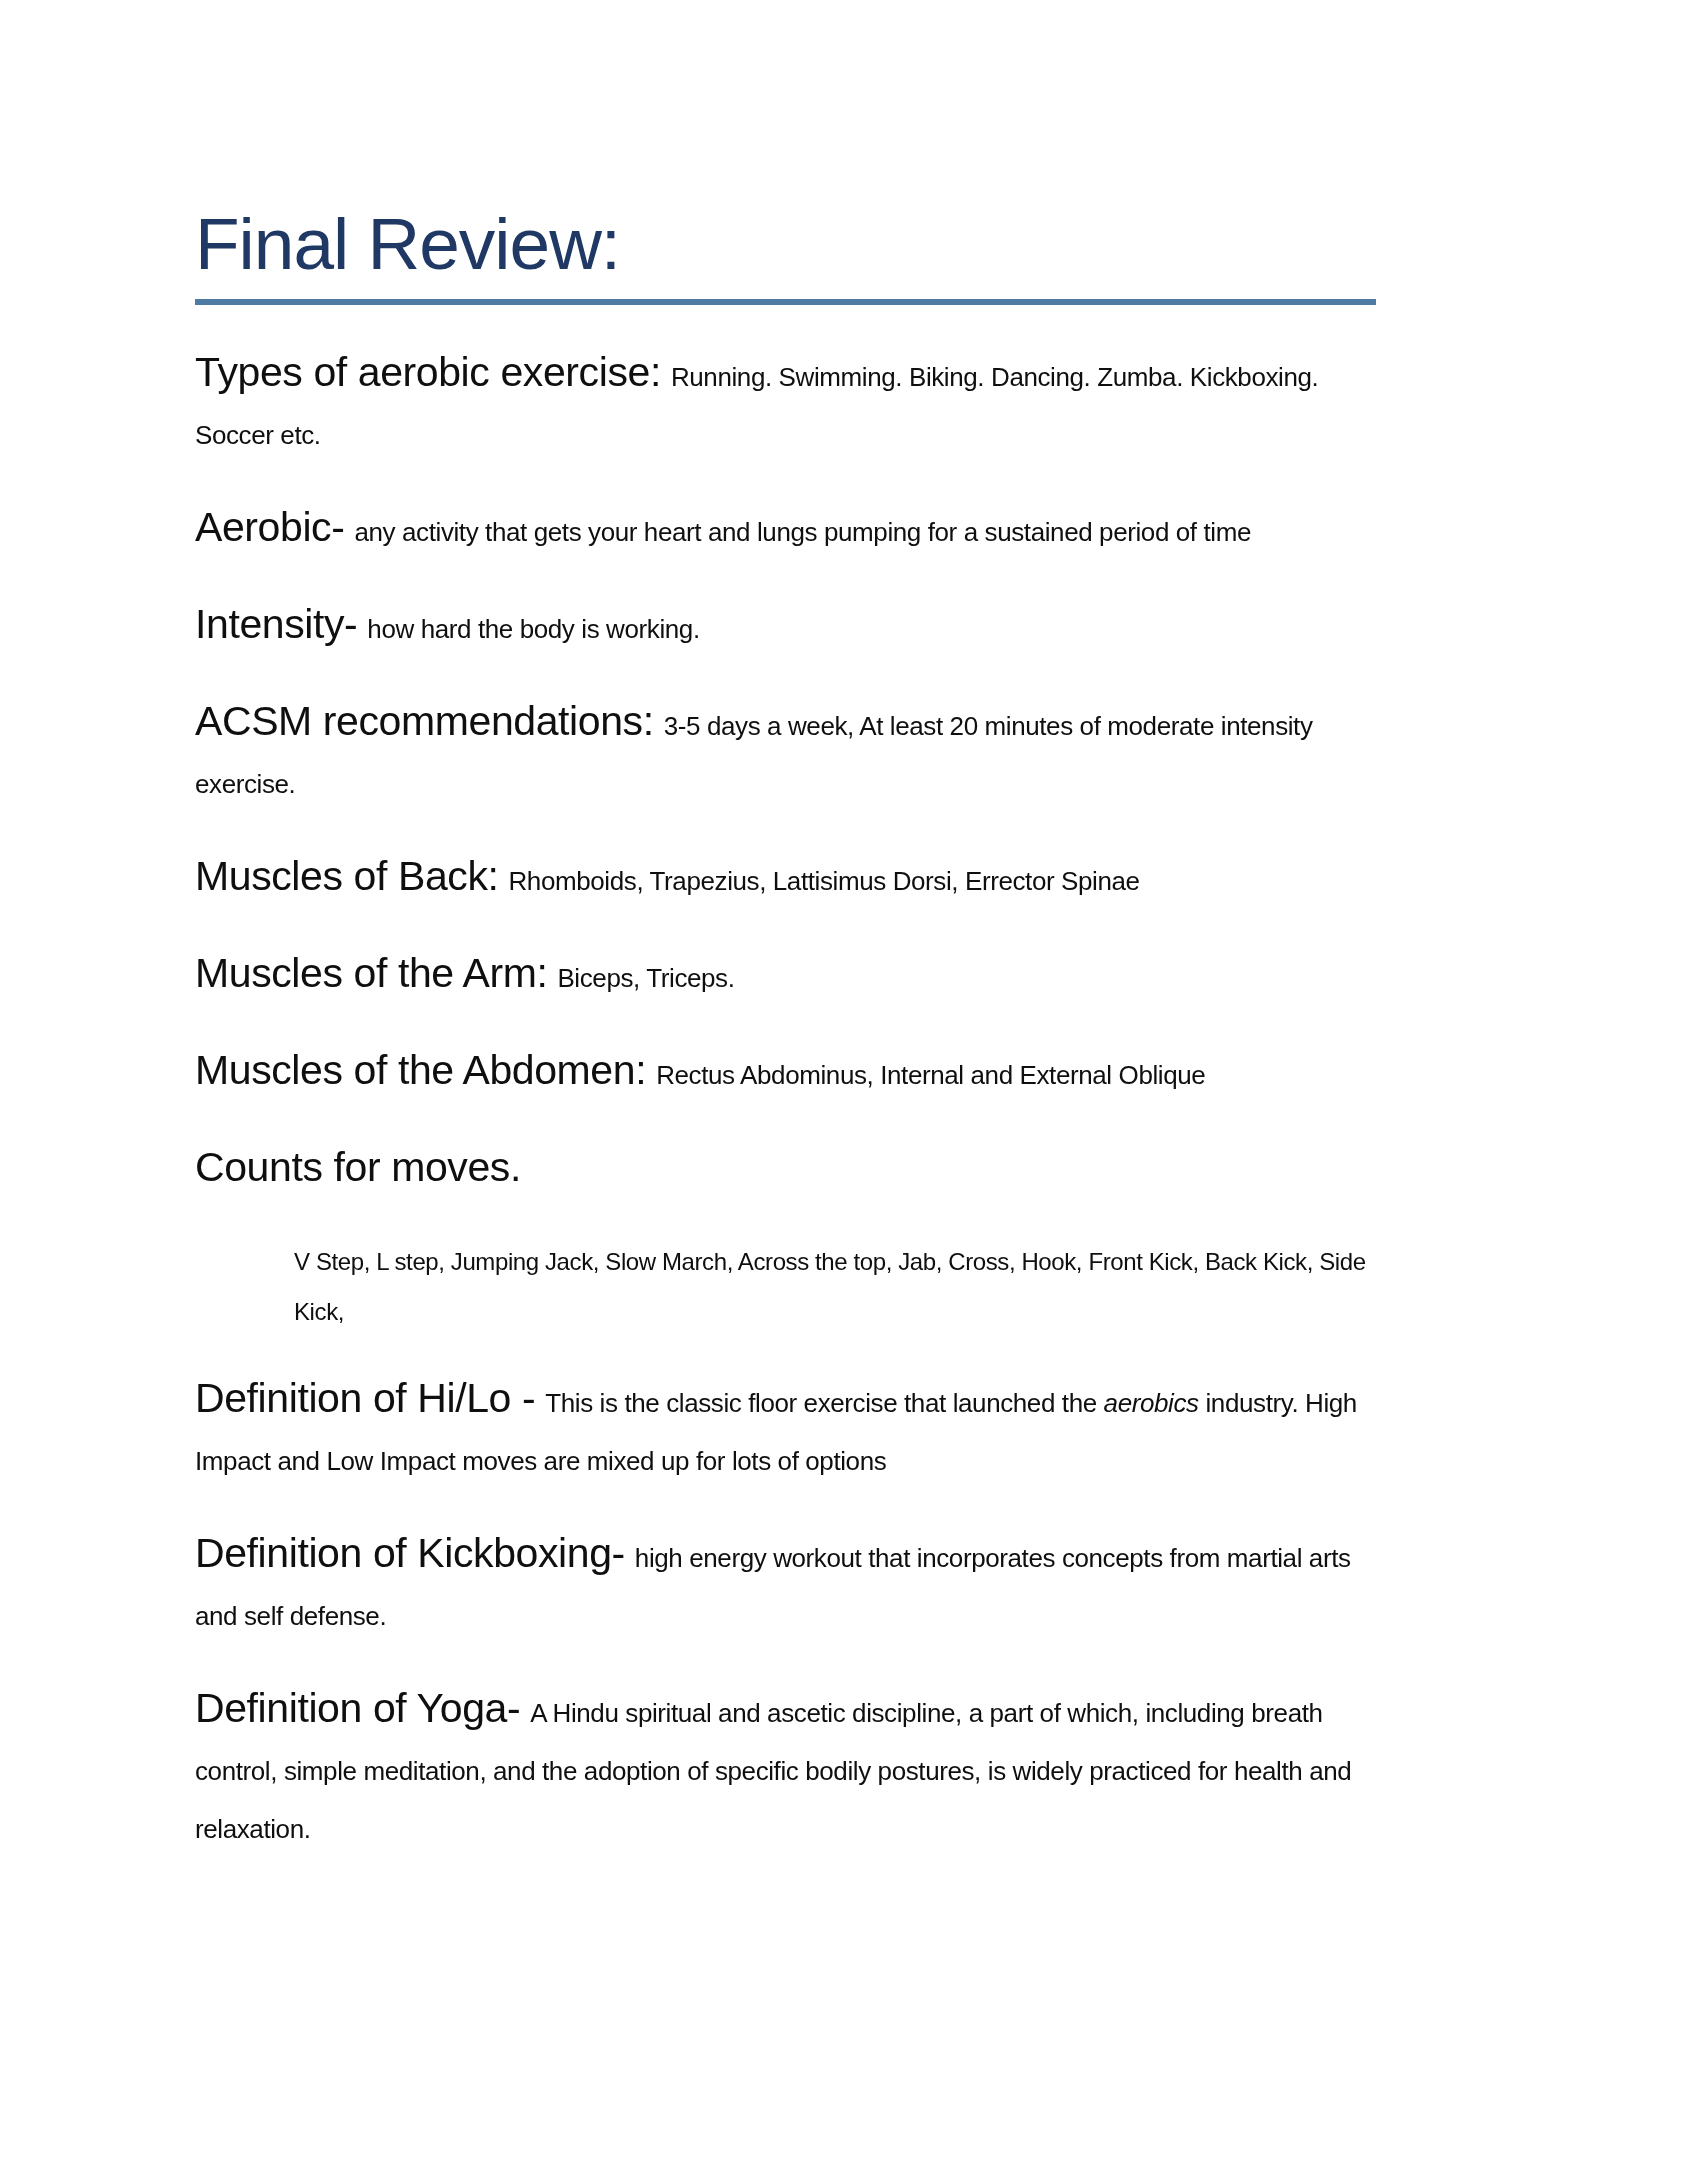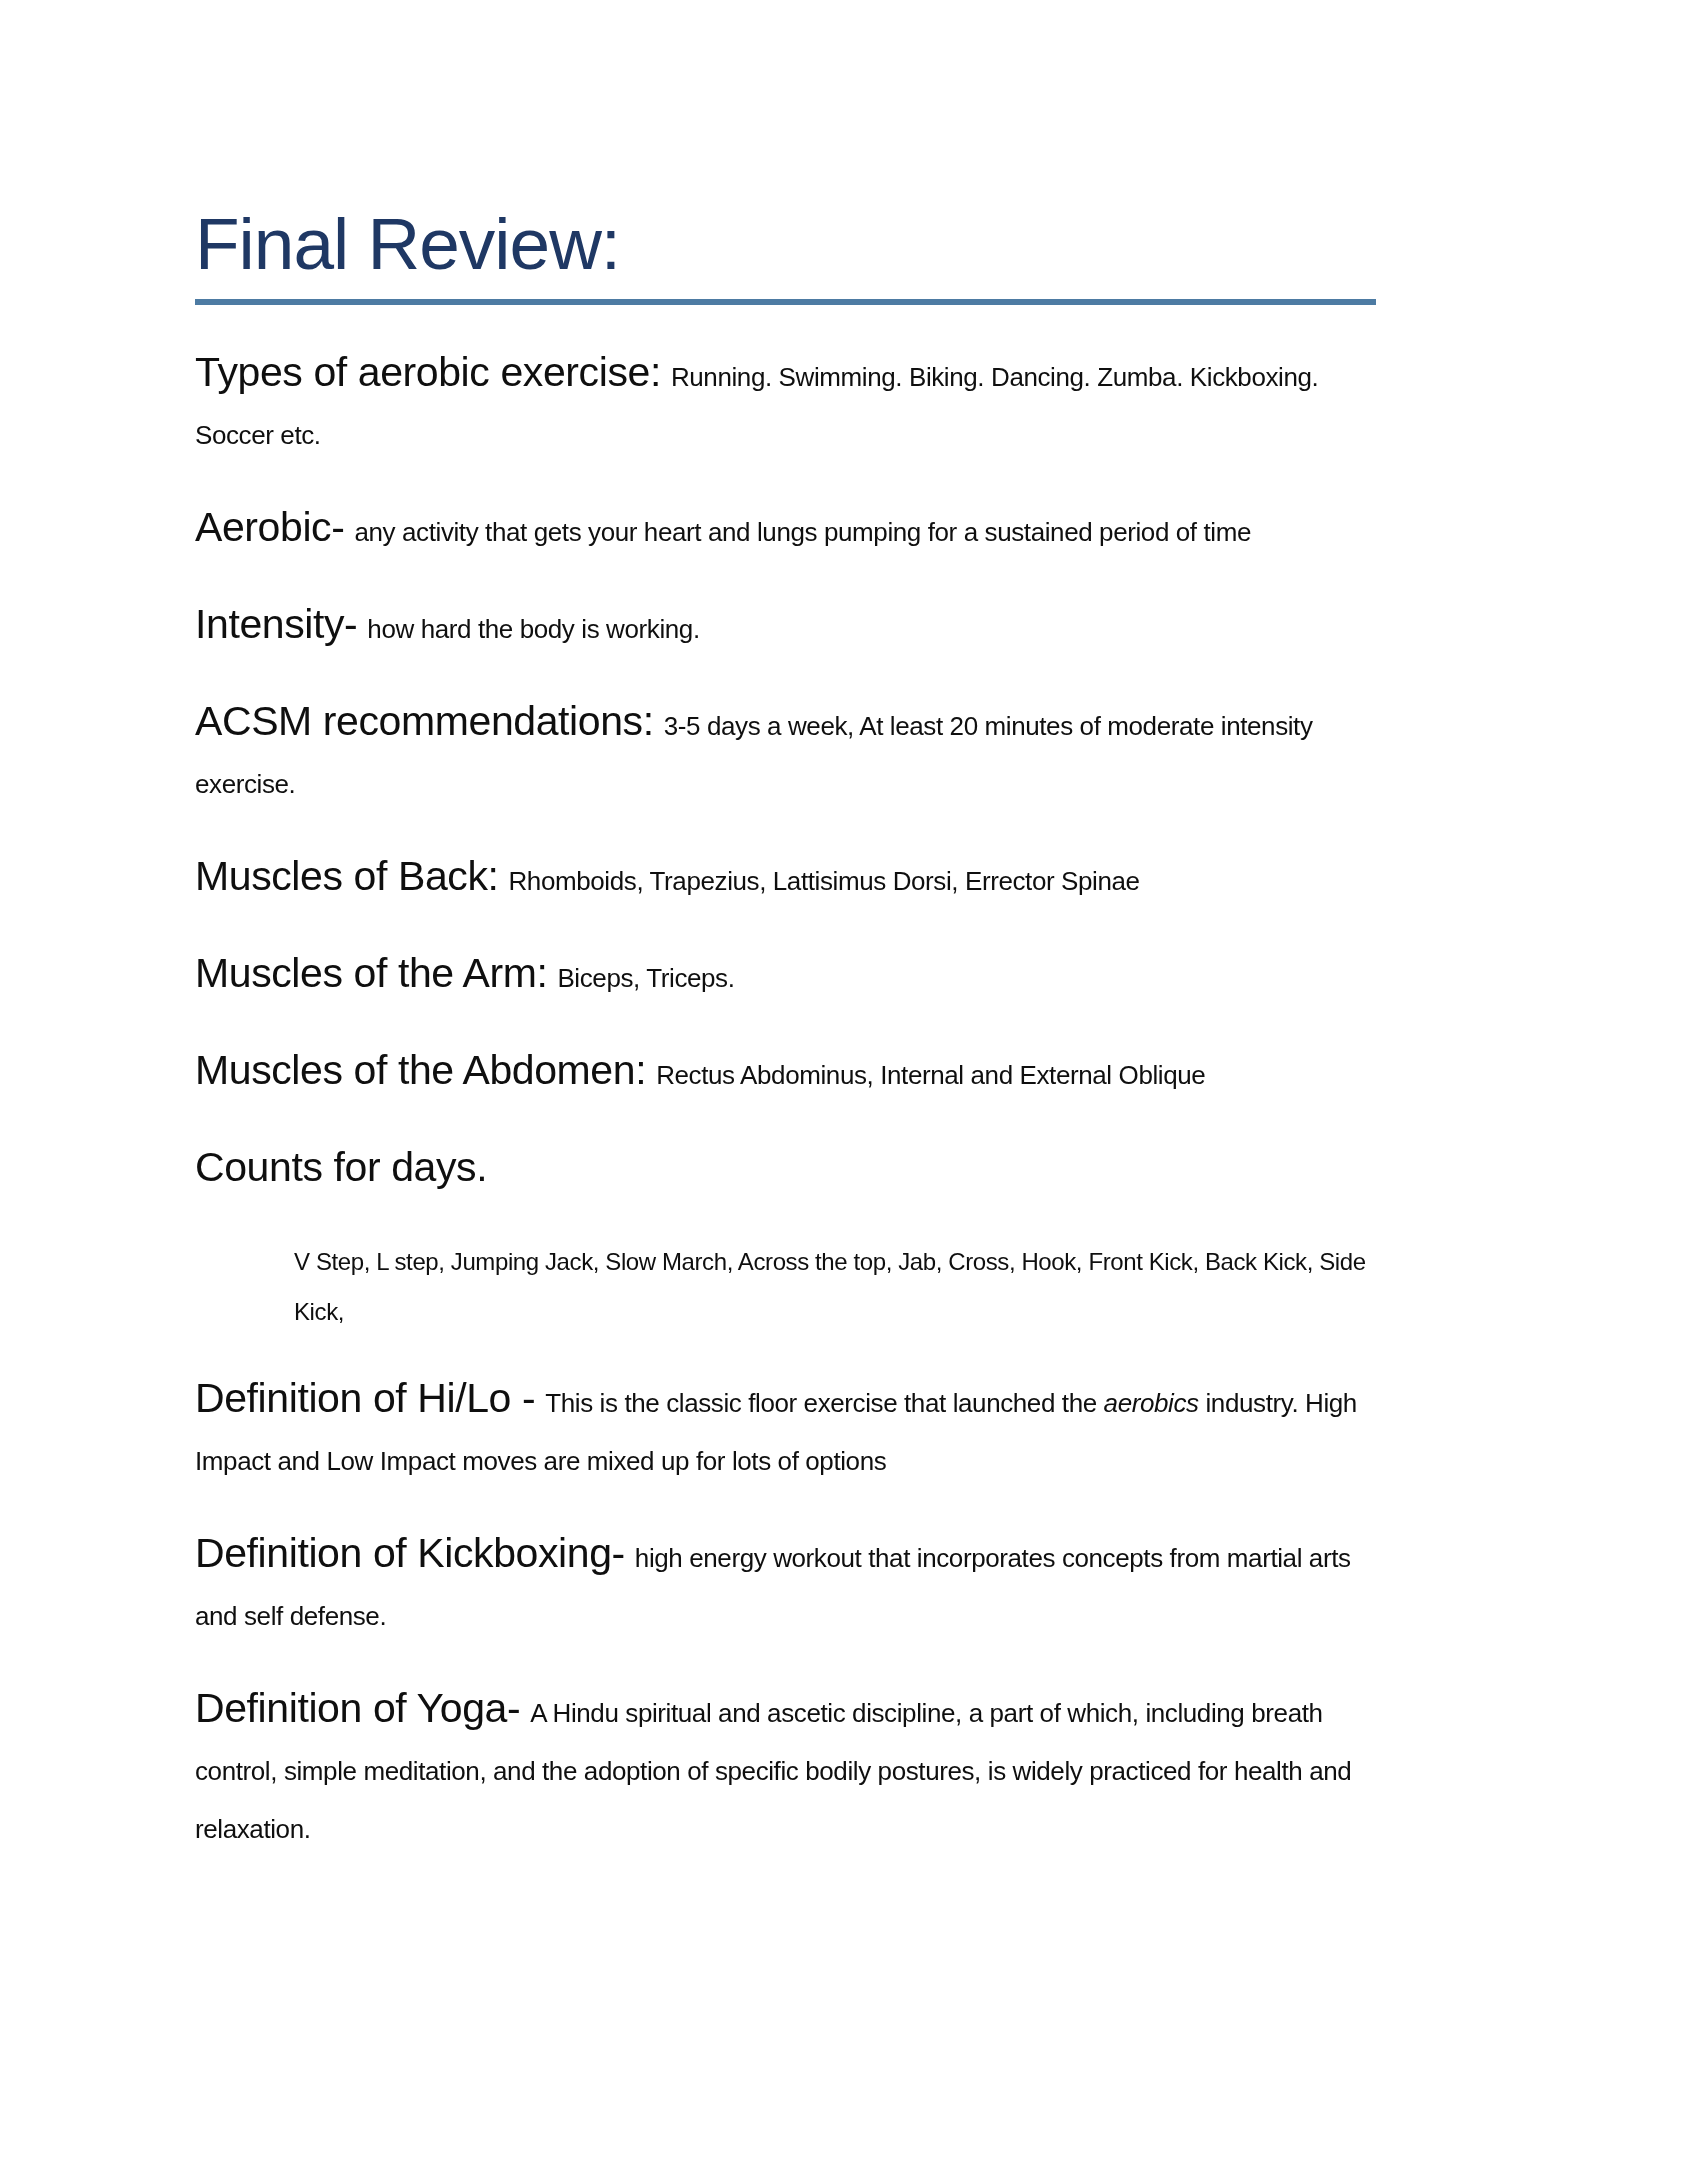--- a/index.html
+++ b/index.html
@@ -82,21 +82,21 @@
 
   <p class="entry">
     <span class="entry-heading">Muscles of the Arm:</span><span class="entry-body">Biceps, Triceps.</span>
   </p>
 
   <p class="entry">
     <span class="entry-heading">Muscles of the Abdomen:</span><span class="entry-body">Rectus Abdominus, Internal and External Oblique</span>
   </p>
 
   <p class="entry">
-    <span class="entry-heading">Counts for days.</span>
+    <span class="entry-heading">Counts for moves.</span>
   </p>
 
   <p class="entry indented">V Step, L step, Jumping Jack, Slow March, Across the top, Jab, Cross, Hook, Front Kick, Back Kick, Side Kick,</p>
 
 
 
   <p class="entry">
     <span class="entry-heading">Definition of Hi/Lo -</span><span class="entry-body">This is the classic floor exercise that launched the </span><span class="entry-body no-gap italic" style="margin-left:0">aerobics</span><span class="entry-body" style="margin-left:0"> industry. High Impact and Low Impact moves are mixed up for lots of options</span>
   </p>
 

